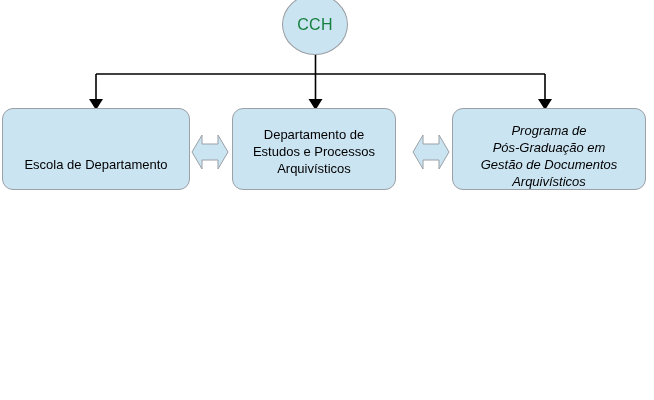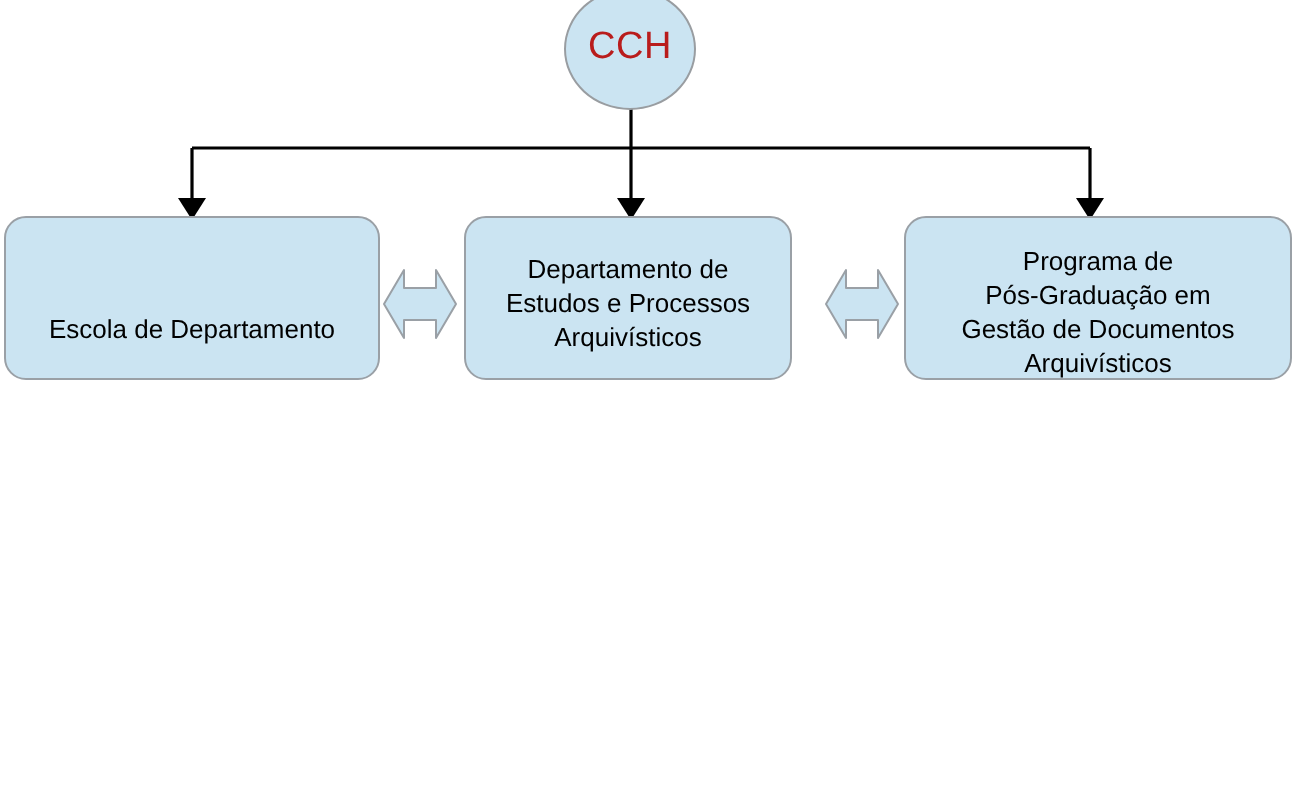--- a/index.html
+++ b/index.html
@@ -35,22 +35,22 @@
     height: 61px;
     background: #cbe4f2;
     border: 1px solid #999da1;
     border-radius: 50%;
     box-sizing: border-box;
     display: flex;
     align-items: center;
     justify-content: center;
   }
   .root-label {
-    font-size: 19px;
-    color: #b91c1c;
+    font-size: 16px;
+    color: #15803d;
     letter-spacing: 0.3px;
     line-height: 1.1;
     text-align: right;
   }
   
   .unit-box {
     position: absolute;
     top: 108px;
     height: 82px;
     background: #cbe4f2;
@@ -82,20 +82,21 @@
   }
   #box-departamento .unit-label {
     top: 17px;
   }
   #box-programa {
     left: 452px;
     width: 194px;
   }
   #box-programa .unit-label {
     top: 13px;
+    font-style: italic;
   }
   
   .dbl-arrow {
     position: absolute;
     top: 132px;
     width: 38px;
     height: 40px;
   }
   #dbl-arrow-1 { left: 191px; }
   #dbl-arrow-2 { left: 412px; }

